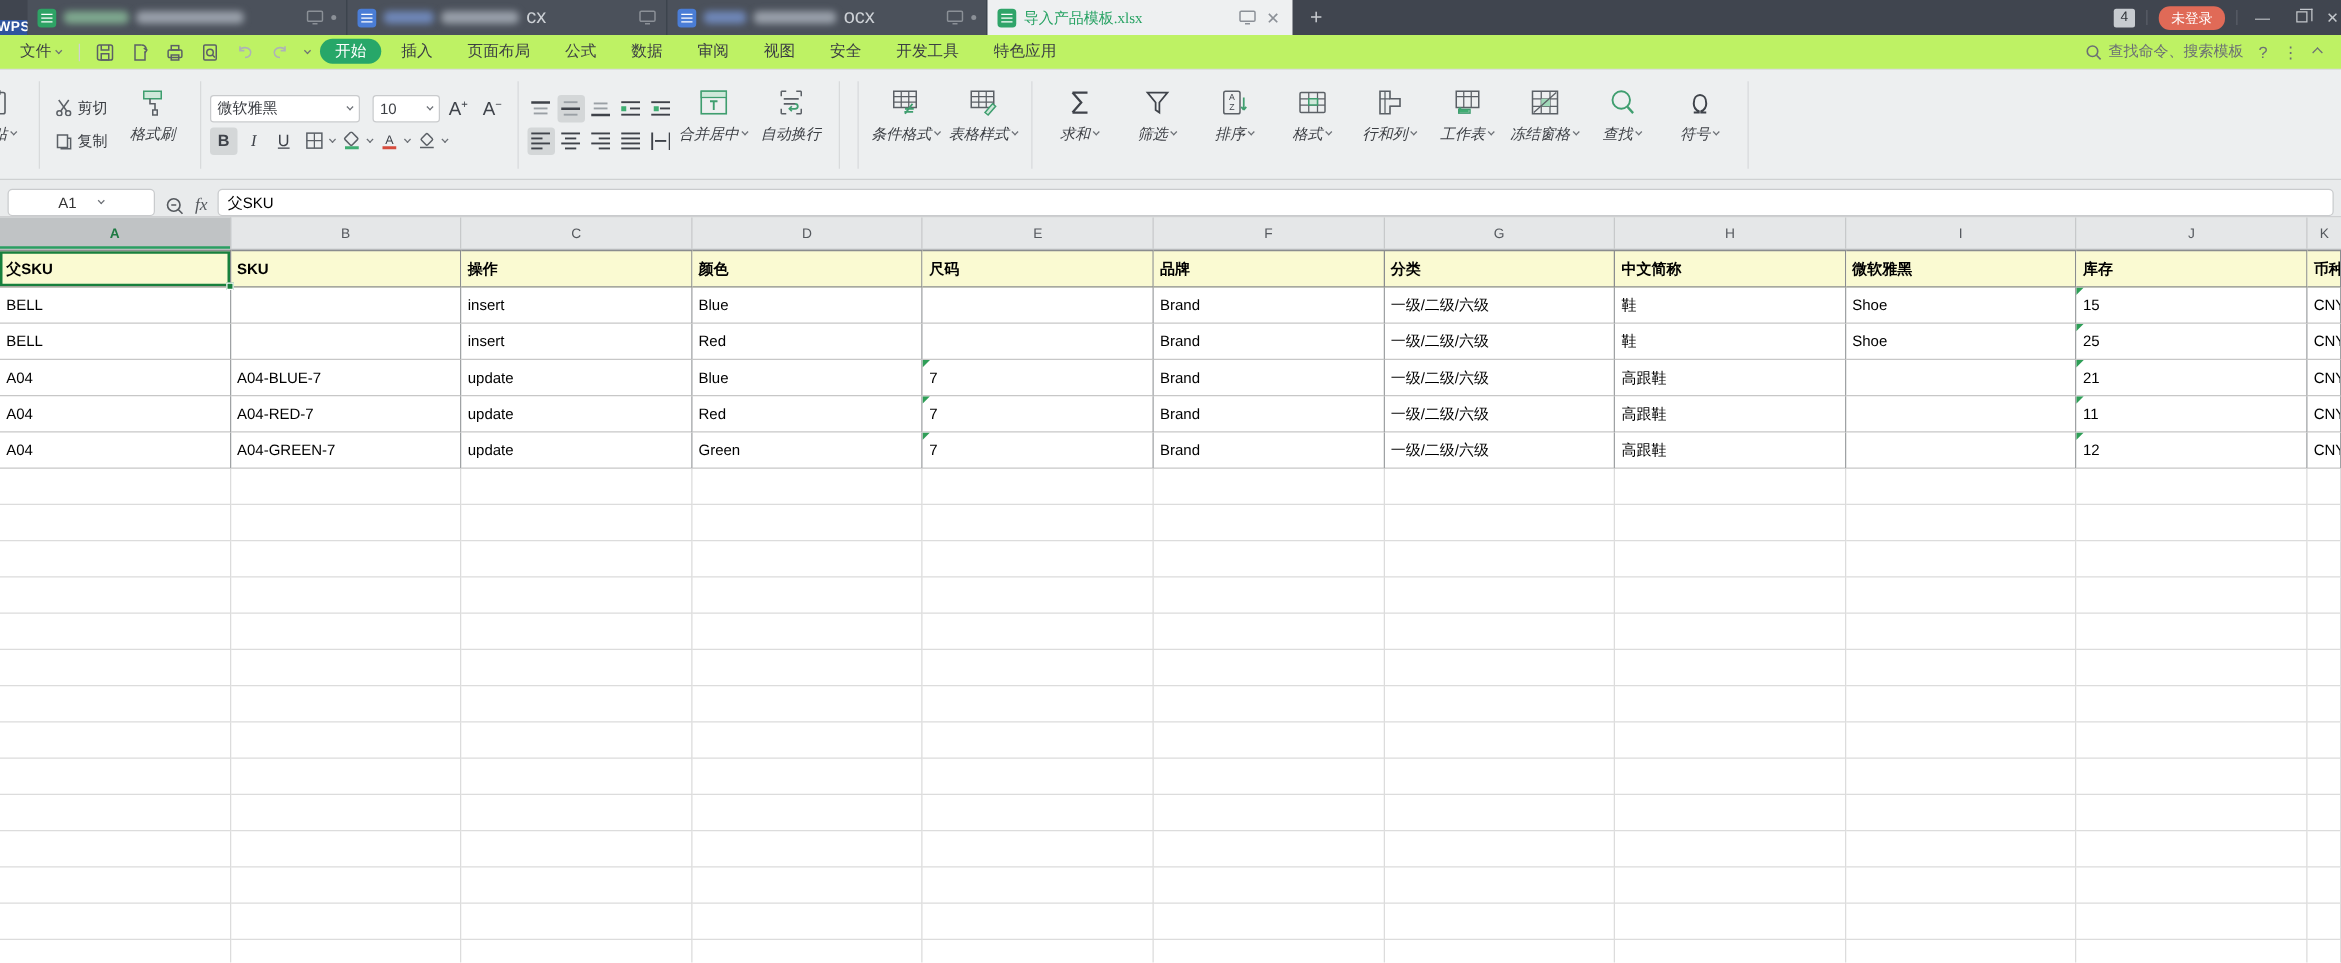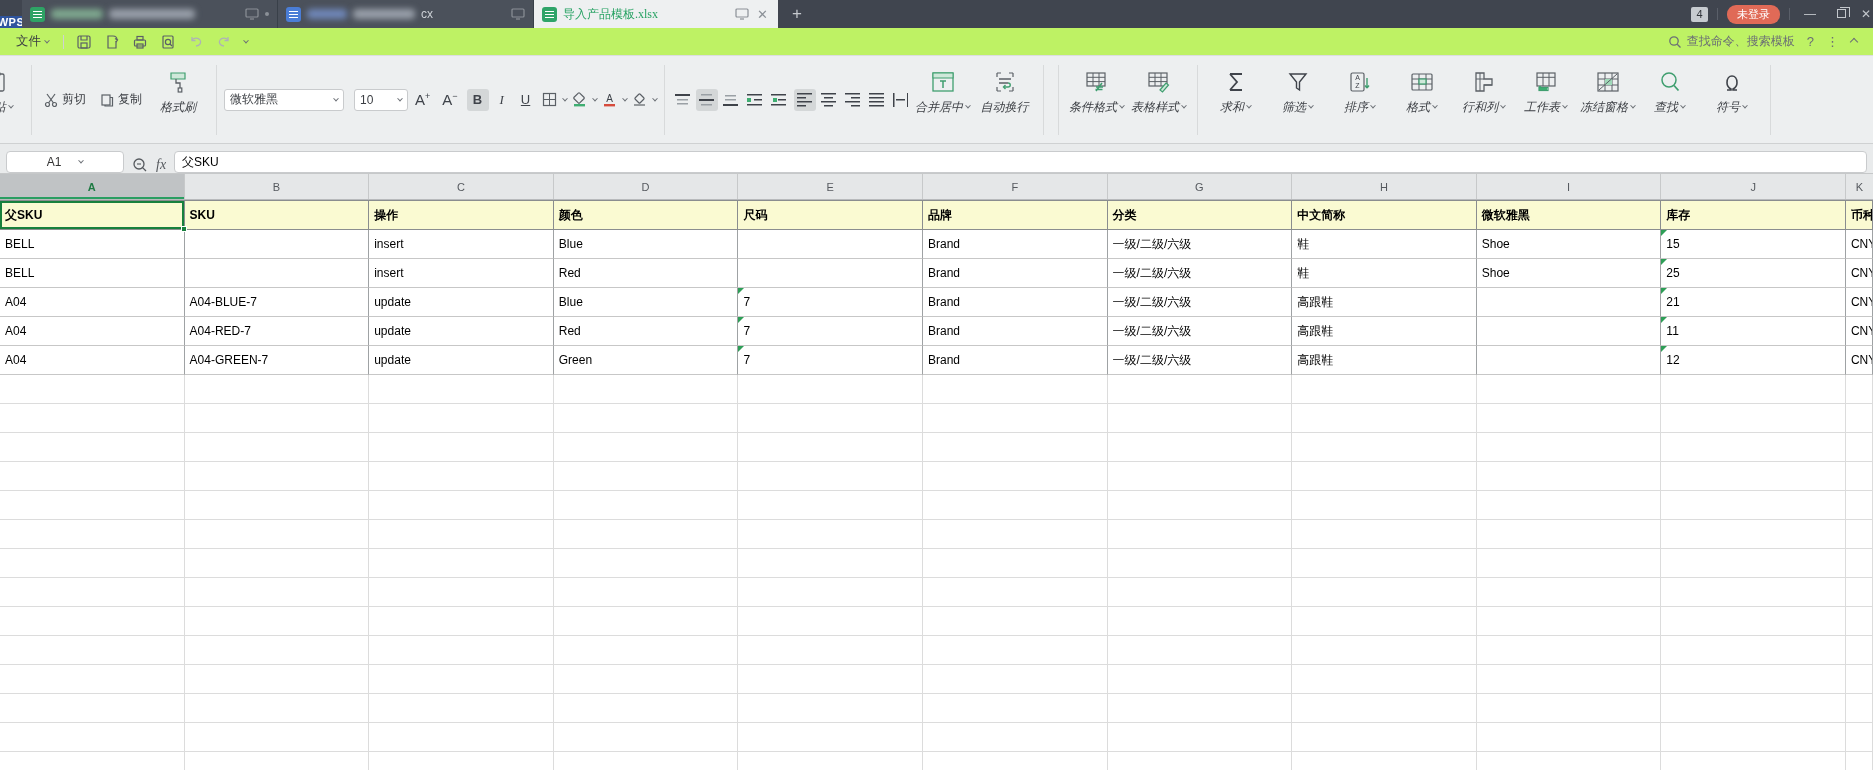--- a/index.html
+++ b/index.html
@@ -11,21 +11,21 @@
   .titlebar { height:28px; background:#40454f; display:flex; align-items:stretch; }
   .wps-logo { width:22px; background:#2f549e; color:#fff; font-size:11px; font-weight:bold;
     display:flex; align-items:center; justify-content:center; letter-spacing:.5px;margin-top:16px; }
   .tab { display:flex; align-items:center; gap:6px; padding:0 8px; width:256px;
     background:#4b515b; border-right:1px solid #394049; position:relative; }
   .tab.active { background:#eef0f1; border-right:none; width:244px;font-family:Liberation Serif, serif; }
   .doc-ico { width:15px; height:15px; border-radius:3px; flex:none; position:relative; }
   .doc-ico i { position:absolute; left:3px; right:3px; height:1.5px; background:#fff; }
   .doc-ico i:nth-child(1){top:4px} .doc-ico i:nth-child(2){top:7px} .doc-ico i:nth-child(3){top:10px}
   .blur-blob { height:10px; border-radius:4px; filter:blur(3px); flex:none; }
-  .tab-suffix { color:#cdd1d6; font-size:12px; }
+  .tab-suffix { color:#cdd1d6; font-size:16px; }
   .fname { color:#27a263; font-size:12px; white-space:nowrap; overflow:hidden; }
   .mon { margin-left:auto; flex:none; }
   .tab-dot { width:4px; height:4px; border-radius:50%; background:#8b9097; flex:none; }
   .tab-x { color:#8b9097; font-size:13px; line-height:1; flex:none; padding:0 2px; }
   .newtab { color:#c6c9ce; font-size:17px; display:flex; align-items:center; padding:0 14px; }
   .tb-right { margin-left:auto; display:flex; align-items:center; gap:9px; padding-right:2px; }
   .badge { min-width:17px; height:15px; background:#c7cbd0; border-radius:2px; color:#30343a;
     font-size:11px; display:flex; align-items:center; justify-content:center; padding:0 2px; }
   .tb-sep { width:1px; height:12px; background:#5a5f69; }
   .login { background:#e06a57; color:#fff; font-size:11px; border-radius:9px; padding:2px 10px; }
@@ -49,21 +49,21 @@
   .chev { display:inline-block; width:6px; height:6px; border-right:1.4px solid #6b6f75;
     border-bottom:1.4px solid #6b6f75; transform:rotate(45deg) translate(-1px,-1px); }
   .chev.up { transform:rotate(-135deg); }
   .chev.xs { width:4px; height:4px; }
 
   
   .ribbon { height:88px; background:#edeff0; border-bottom:1px solid #cfd1d2;
     display:flex; align-items:center; padding:4px 0; }
   .rgroup { display:flex; align-items:center; height:78px; }
   .rdiv { width:1px; height:70px; background:#d8dadb; margin:0 7px; flex:none; }
-  .stack { display:flex; flex-direction:row; justify-content:center; gap:4px; height:74px; }
+  .stack { display:flex; flex-direction:column; justify-content:center; gap:4px; height:74px; }
   .srow { display:flex; align-items:center; gap:2px; }
   .sbtn { display:flex; align-items:center; gap:4px; padding:3px 5px; border-radius:3px;
     font-size:12px; color:#3b3e43; white-space:nowrap; }
   .bigbtn { width:62px; height:74px; display:flex; flex-direction:column; align-items:center;
     justify-content:flex-start; padding-top:7px; gap:5px; border-radius:3px; flex:none; }
   .bigbtn .lbl { font-size:12px; color:#3b3e43; display:flex; align-items:center; gap:3px; white-space:nowrap;font-style:italic; }
   .paste-clip { width:24px; overflow:hidden; flex:none; }
   .paste-clip .bigbtn { margin-left:-34px; }
   .combo { background:#fff; border:1px solid #c9cbcd; border-radius:3px; height:22px;
     display:flex; align-items:center; font-size:12px; color:#3b3e43; padding:0 5px;gap:22px; }
@@ -142,20 +142,35 @@
       </span>
     <span class="blur-blob" style="width:40px;background:#6f87b8"></span>
     <span class="blur-blob" style="width:62px;background:#99a0aa"></span>
     <span class="tab-suffix">cx</span>
     <svg class="mon" width="14" height="12" viewBox="0 0 14 12">
         <rect x="1" y="1" width="12" height="8" rx="1" fill="none" stroke="#8b9097" stroke-width="1.2"></rect>
         <line x1="5" y1="11" x2="9" y2="11" stroke="#8b9097" stroke-width="1.2"></line>
       </svg>
   </div>
 
+  <div class="tab">
+    <span class="doc-ico" style="background:#4a7dd6">
+        <i></i>
+        <i></i>
+        <i></i>
+      </span>
+    <span class="blur-blob" style="width:34px;background:#6f87b8"></span>
+    <span class="blur-blob" style="width:66px;background:#99a0aa"></span>
+    <span class="tab-suffix">ocx</span>
+    <svg class="mon" width="14" height="12" viewBox="0 0 14 12">
+        <rect x="1" y="1" width="12" height="8" rx="1" fill="none" stroke="#8b9097" stroke-width="1.2"></rect>
+        <line x1="5" y1="11" x2="9" y2="11" stroke="#8b9097" stroke-width="1.2"></line>
+      </svg>
+    <span class="tab-dot"></span>
+  </div>
 
   <div class="tab active">
     <span class="doc-ico" style="background:#2fa469">
         <i></i>
         <i></i>
         <i></i>
       </span>
     <span class="fname">导入产品模板.xlsx</span>
     <svg class="mon" width="14" height="12" viewBox="0 0 14 12">
         <rect x="1" y="1" width="12" height="8" rx="1" fill="none" stroke="#8b9097" stroke-width="1.2"></rect>
@@ -221,20 +236,21 @@
   <span class="qbtn">
     <svg class="ico" width="16" height="16" viewBox="0 0 16 16">
         <path d="M12 6c-1-2-6-3-8 0-1.6 2.4 0 6 4 6" fill="none" stroke="#aeb2b7" stroke-width="1.3"></path>
         <path d="M12 3v3.5H8.5" fill="none" stroke="#aeb2b7" stroke-width="1.3"></path>
       </svg>
   </span>
   <span class="qbtn">
       <span class="chev xs"></span>
     </span>
 
+  <span id="menu-items"><span class="menu-item active">开始</span><span class="menu-item">插入</span><span class="menu-item">页面布局</span><span class="menu-item">公式</span><span class="menu-item">数据</span><span class="menu-item">审阅</span><span class="menu-item">视图</span><span class="menu-item">安全</span><span class="menu-item">开发工具</span><span class="menu-item">特色应用</span></span>
 
   <span class="menu-right">
     <span class="search-box">
       <svg class="ico" width="14" height="14" viewBox="0 0 14 14">
           <circle cx="6" cy="6" r="4.2" fill="none" stroke="#6b6f75" stroke-width="1.3"></circle>
           <line x1="9.2" y1="9.2" x2="12.5" y2="12.5" stroke="#6b6f75" stroke-width="1.3"></line>
         </svg>
       <span>查找命令、搜索模板</span>
     </span>
     <span style="font-size:13px">?</span>

